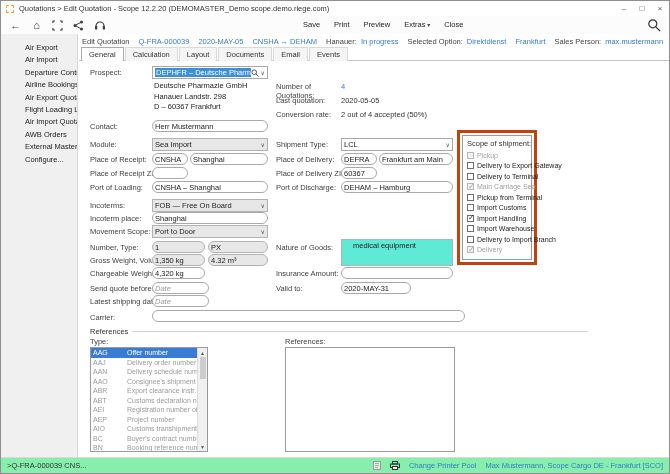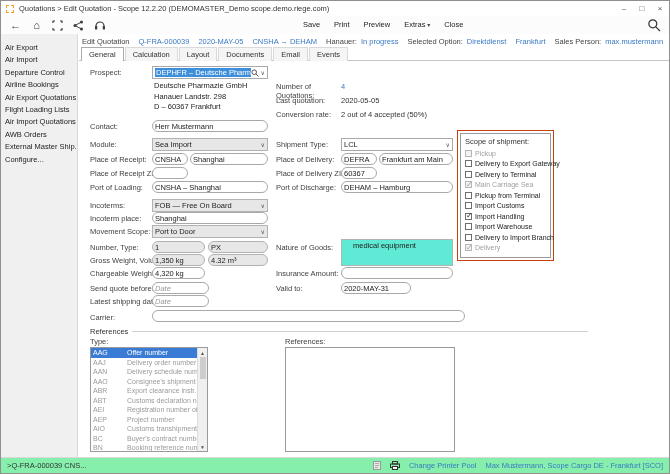--- a/index.html
+++ b/index.html
@@ -18,21 +18,21 @@
   
   .toolbar { position:absolute; top:15px; left:0; right:0; height:18px; background:#fcfcfc; }
   .navicons { position:absolute; left:8px; top:2px; display:flex; gap:8px; align-items:center; height:14px; }
   .tbicon { width:13px; height:13px; display:flex; align-items:center; justify-content:center; font-size:11px; color:#3c3c3c; line-height:13px; }
   .actions { position:absolute; left:302px; top:4px; display:flex; gap:14px; font-size:7.5px; color:#222; }
   .tbact { white-space:nowrap; }
   .tbact.menu::after { content:" ▾"; font-size:6px; color:#444; }
   .searchbtn { position:absolute; right:8px; top:2px; width:14px; height:14px; }
   
   .sidebar { position:absolute; top:33px; left:0; width:77px; bottom:16px; background:#f0f0f0; border-right:1px solid #d9d9d9; padding-top:8px; }
-  .side-item { padding-left:4px; line-height:12.4px; font-size:7.5px; color:#222; white-space:nowrap; overflow:hidden; }
+  .side-item { padding-left:24px; line-height:12.4px; font-size:7.5px; color:#222; white-space:nowrap; overflow:hidden; }
   
   .main { position:absolute; top:33px; left:78px; right:0; bottom:16px; background:#fff; }
   .hdr { position:absolute; top:3px; left:3px; display:flex; align-items:baseline; font-size:7.5px; white-space:nowrap; }
   .hpart { margin-right:4px; color:#444; }
   .hpart.link { color:#3a79c3; }
   .hpart.gap { margin-left:5px; }
   .tabline { position:absolute; top:26px; left:0; right:0; border-top:1px solid #c6c6c6; }
   .tabs { position:absolute; top:13px; left:2px; height:14px; display:flex; z-index:2; }
   .tab { font-size:7.5px; padding:2px 7px 2px 7px; border:1px solid #d9d9d9; border-bottom:none; background:#f5f5f5; margin-right:1px; color:#333; }
   .tab.active { background:#fff; border-color:#ababab; padding-bottom:3px; }
@@ -50,21 +50,21 @@
   .hl { background:#3d8edb; color:#fff; padding:0 1px; }
   .addr { position:absolute; line-height:10.5px; color:#222; }
   .stats { position:absolute; left:197px; top:21px; }
   .statrow { display:flex; height:14px; align-items:baseline; }
   .statlbl { width:65px; color:#3f3f3f; flex:none; }
   .statval { color:#333; }
   .statval.link { color:#3a79c3; }
   .ta { position:absolute; border:1px solid #a9a9a9; background:#fff; padding:1px 2px; overflow:hidden; }
   .ta.ro { background:#5eead4; border-color:#b2b2b2;padding-left:11px; }
   
-  .scopebox { position:absolute; left:378px; top:69px; width:97px; border:1px solid #c2410c; padding:2px; background:#fff; }
+  .scopebox { position:absolute; left:378px; top:69px; width:80px; border:3px solid #c2410c; padding:2px; background:#fff; }
   .scopeinner { border:1px solid #9a9a9a; padding:3px 2px 4px 4px; }
   .scopetitle { font-size:7.5px; color:#333; margin-bottom:2px; white-space:nowrap; }
   .cbrow { display:flex; align-items:center; height:10.5px; gap:3px; font-size:7px; color:#222; white-space:nowrap; }
   .cb { width:7px; height:7px; border:1px solid #6e6e6e; background:#fff; position:relative; flex:none; }
   .cbrow.checked .cb::after { content:"✓"; position:absolute; top:-2.5px; left:0px; font-size:8px; color:#222; }
   .cbrow.disabled { color:#9f9f9f; }
   .cbrow.disabled .cb { border-color:#b5b5b5; background:#f3f3f3; }
   .cbrow.disabled.checked .cb::after { color:#9f9f9f; }
   
   .refsep { position:absolute; left:11px; top:266px; width:498px; display:flex; align-items:center; gap:4px; color:#333; }

